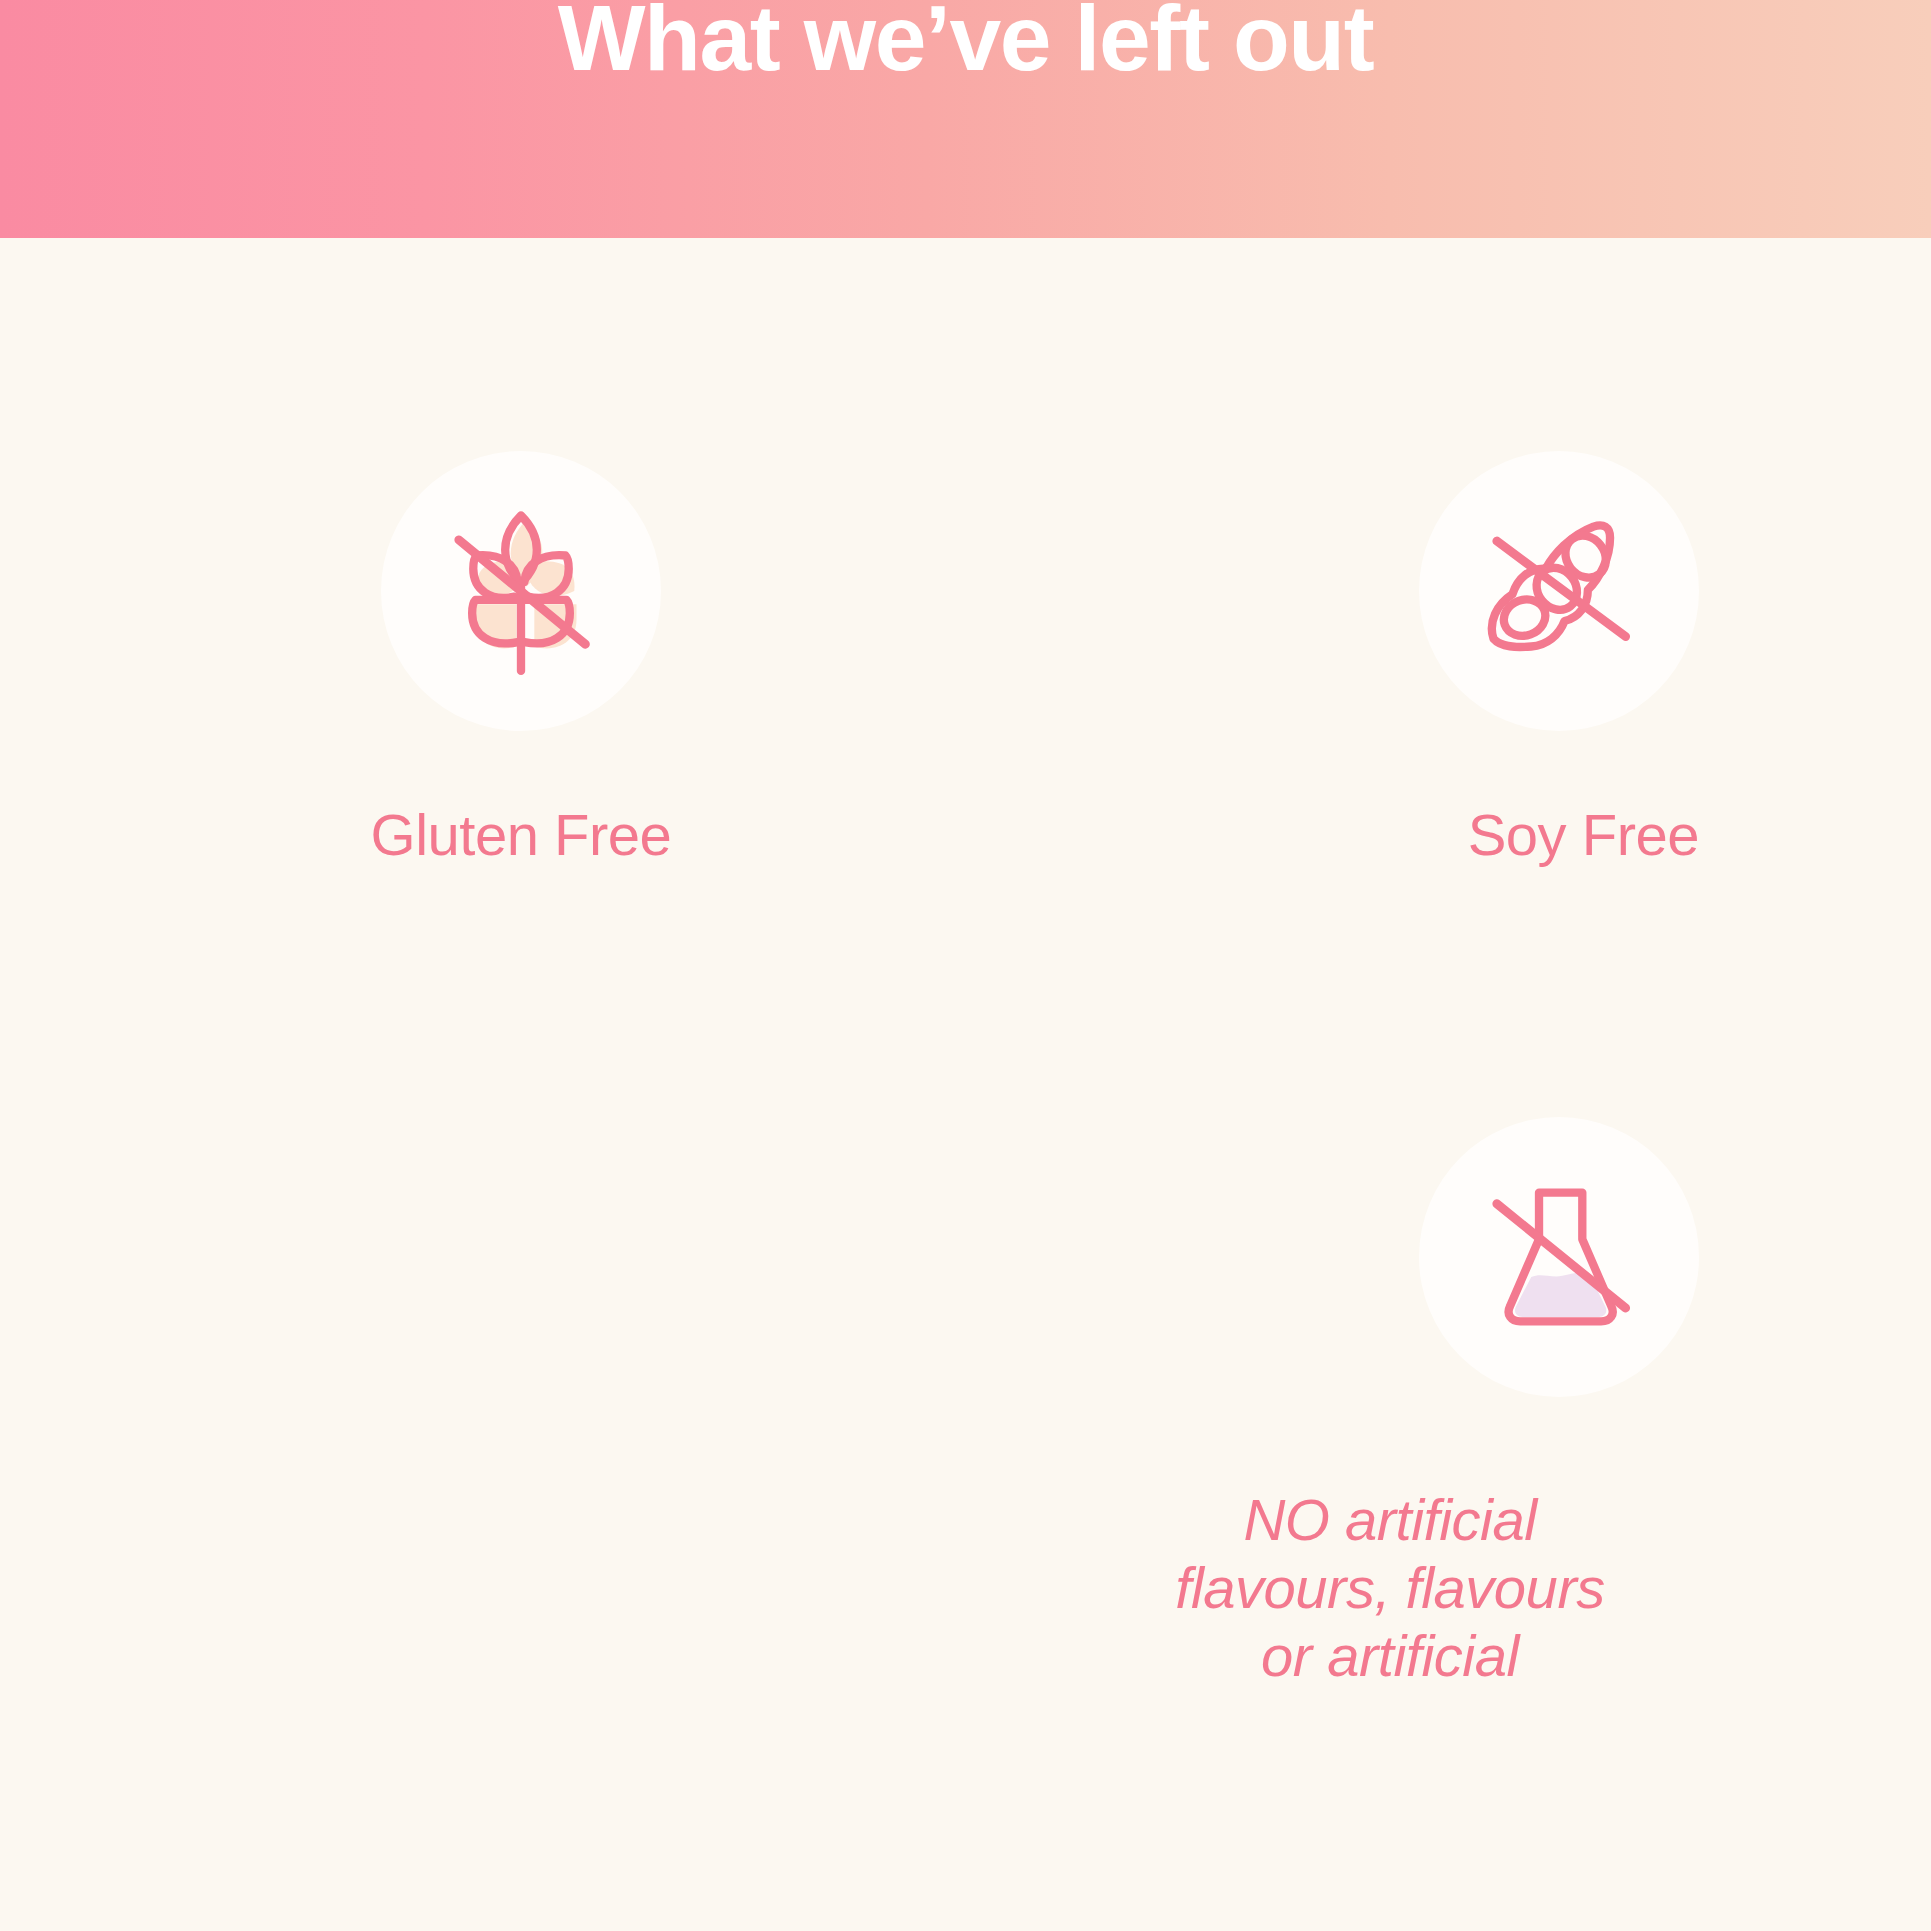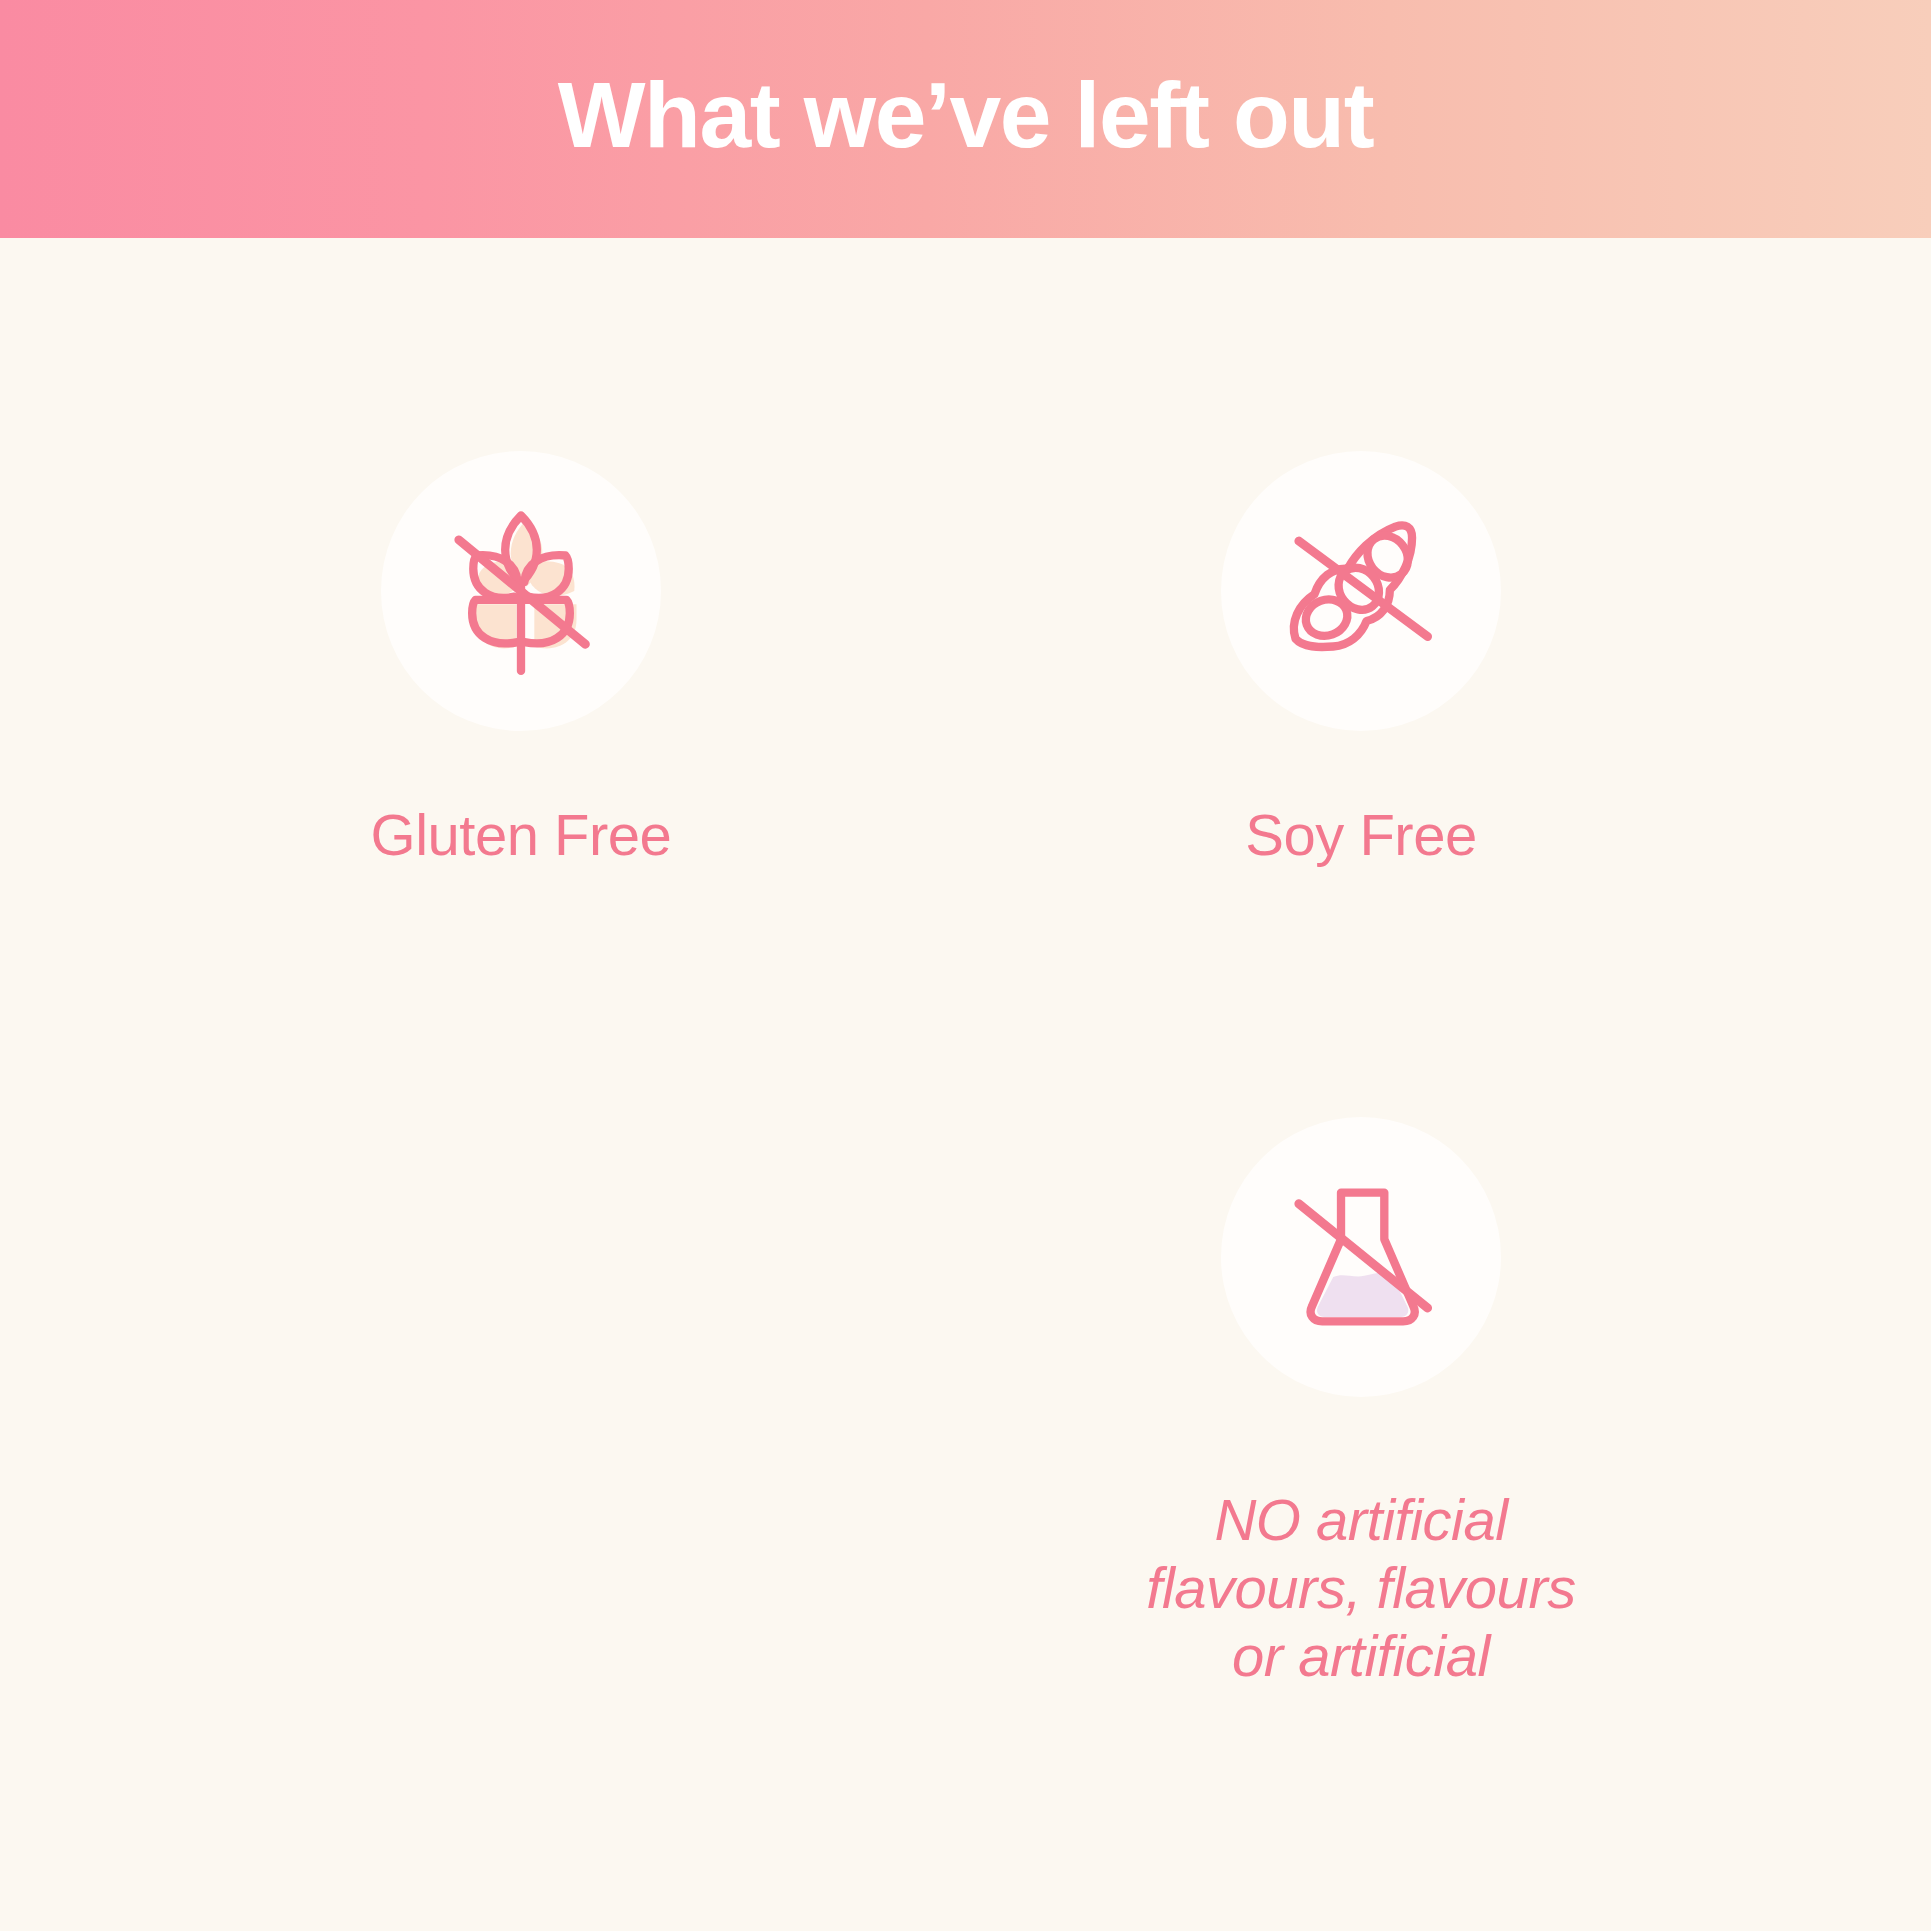--- a/index.html
+++ b/index.html
@@ -18,21 +18,21 @@
 
   
   .header-band {
     position: absolute;
     top: 0;
     left: 0;
     width: 1931px;
     height: 238px;
     background: linear-gradient(90deg, #FA8BA2 0%, #FB95A4 22%, #F9A8A6 48%, #F8BDAE 72%, #F8CEBB 100%);
     display: flex;
-    align-items: center;
+    align-items: flex-start;
     justify-content: center;
   }
 
   .header-title {
     color: #FFFFFF;
     font-size: 93px;
     font-weight: 700;
     letter-spacing: -1.4px;
     line-height: 1;
     text-align: center;
@@ -51,21 +51,21 @@
 
   .benefit-card {
     position: absolute;
     width: 676px;
     display: flex;
     flex-direction: column;
     align-items: center;
   }
 
   .benefit-card.col-left  { left: 183px; }
-  .benefit-card.col-right { left: 1023px; }
+  .benefit-card.col-right { left: 1023px; align-items: flex-end; }
   .benefit-card.row-top    { top: 208px; }
   .benefit-card.row-bottom { top: 874px; }
 
   .icon-circle {
     width: 280px;
     height: 280px;
     border-radius: 50%;
     background: #FFFDFB;
     display: flex;
     align-items: center;

